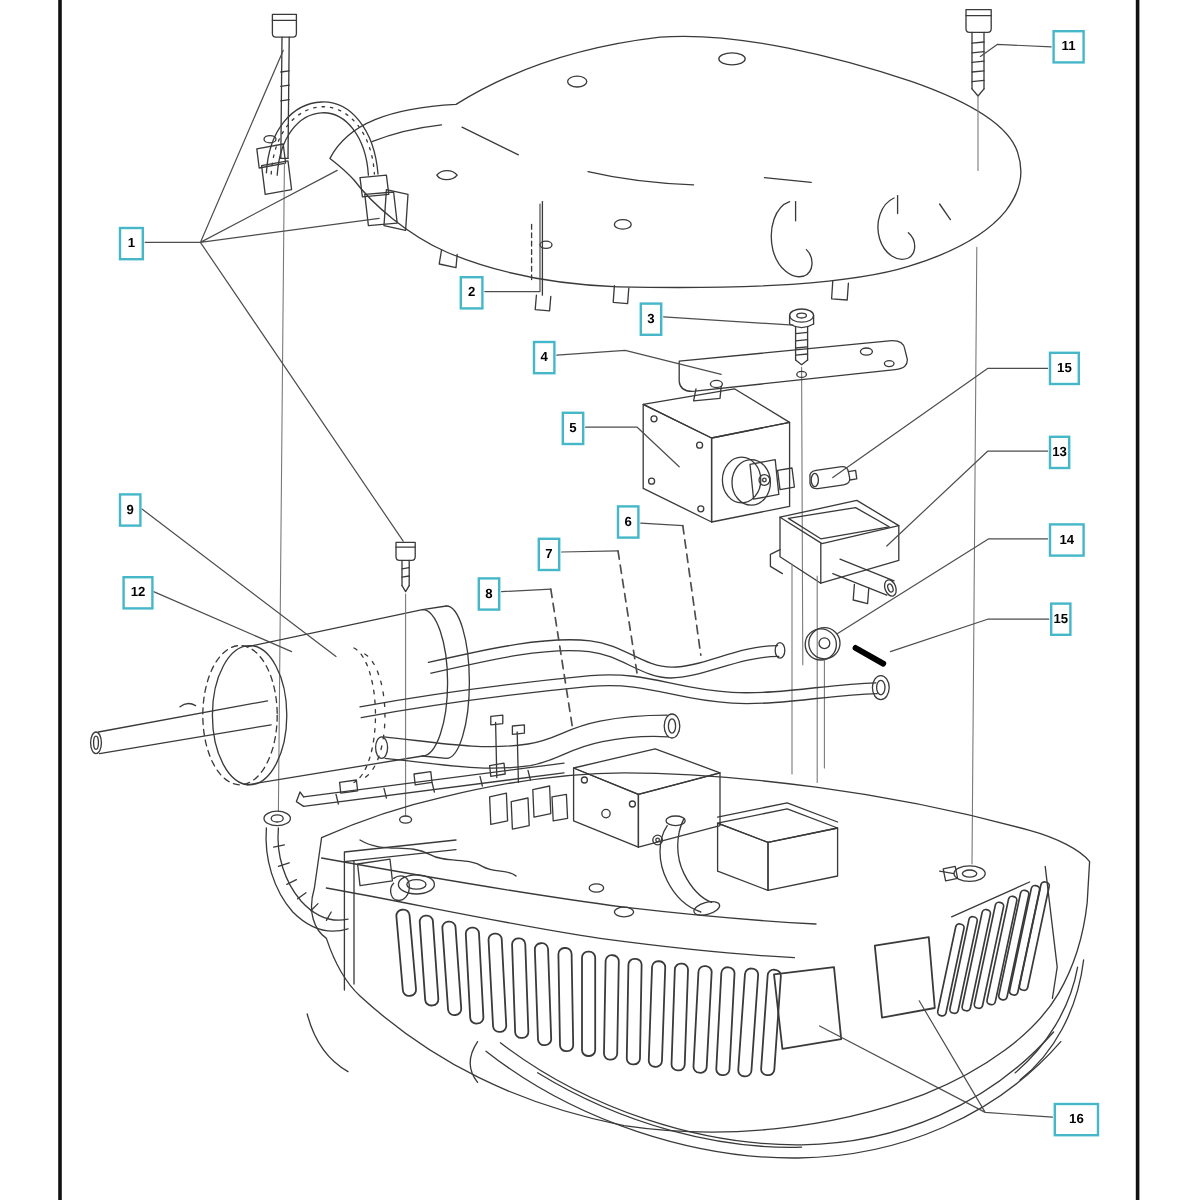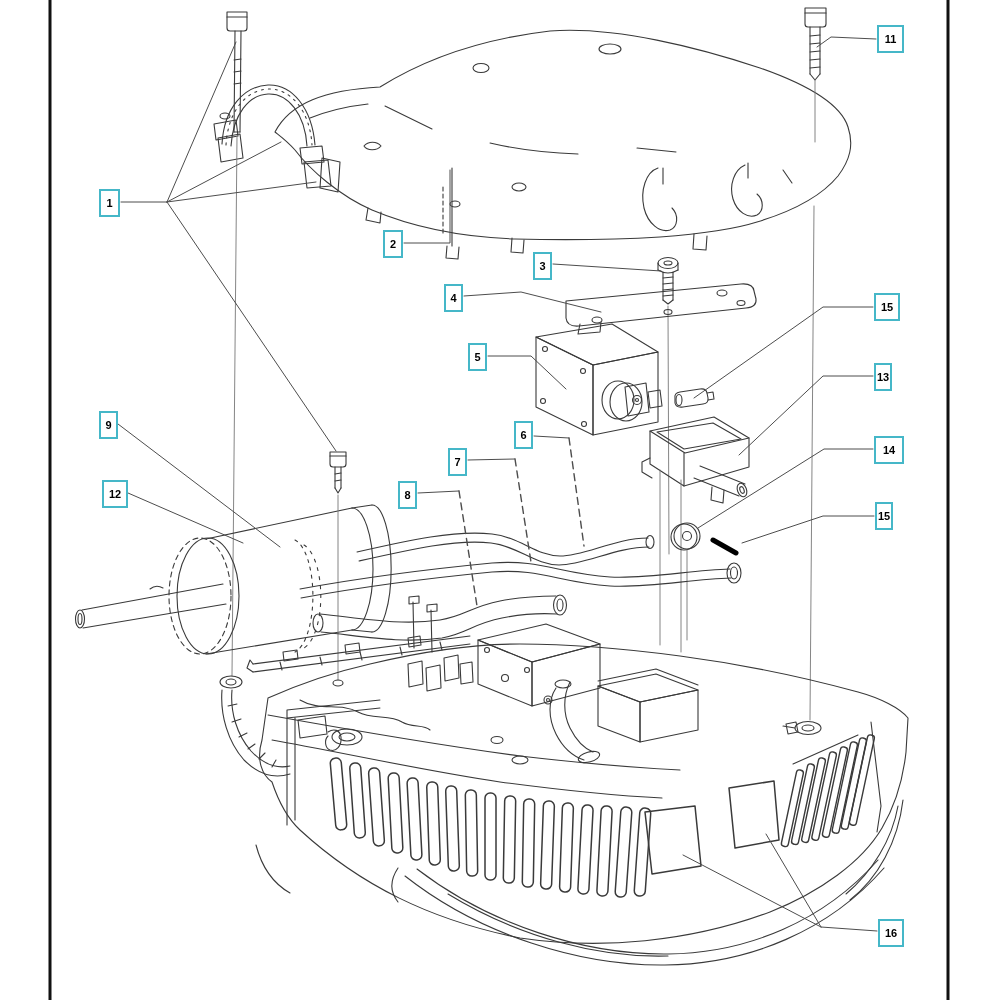--- a/index.html
+++ b/index.html
@@ -383,17 +383,17 @@
     </div>
   <div class="callout" style="left:874px;top:363px;width:14px">
       <span>13</span>
     </div>
   <div class="callout" style="left:874px;top:436px;width:30px">
       <span>14</span>
     </div>
   <div class="callout" style="left:875px;top:502px;width:17px">
       <span>15</span>
     </div>
-  <div class="callout" style="left:878px;top:919px;width:26px">
+  <div class="callout" style="left:878px;top:919px;width:38px">
       <span>16</span>
     </div>
 
 </div>
 
 </body></html>

